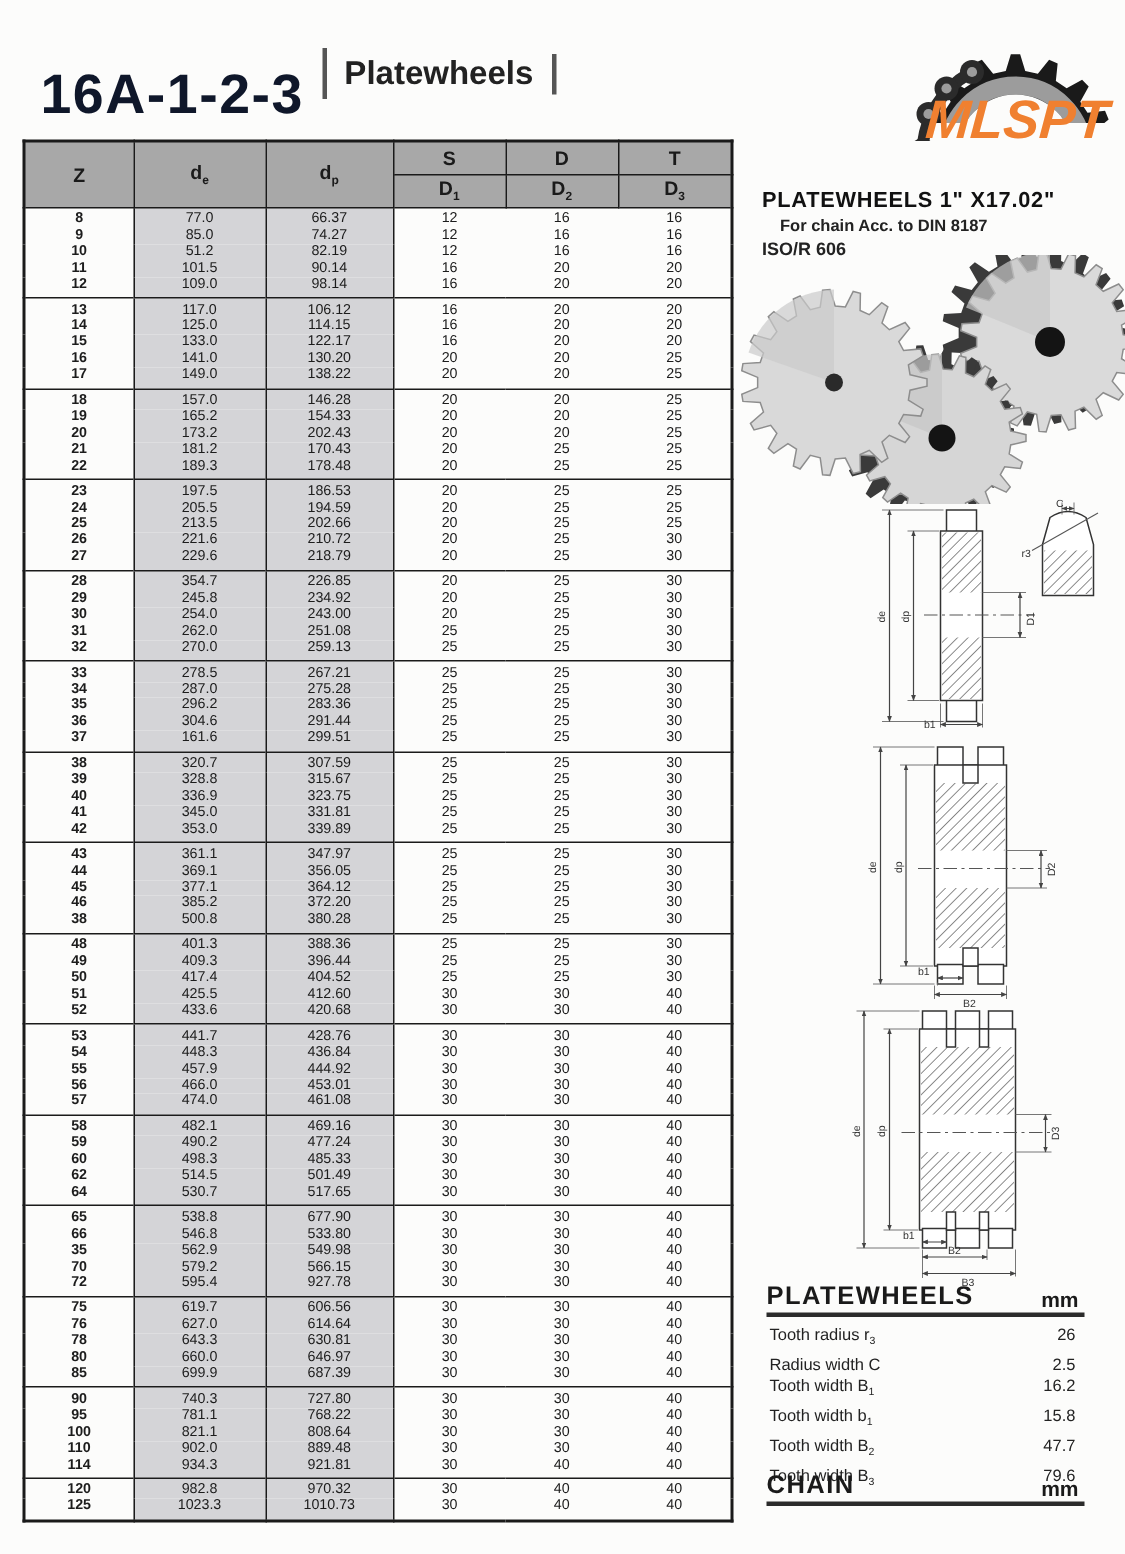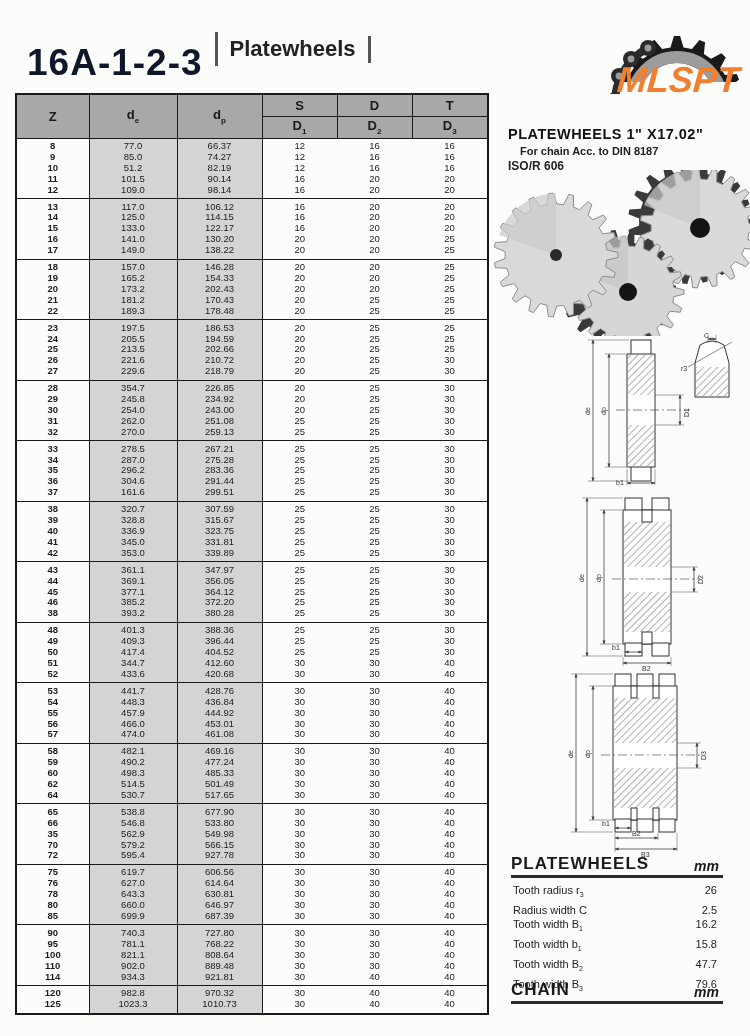--- a/index.html
+++ b/index.html
@@ -41,21 +41,21 @@
   #drw1 { left:532px; top:333px; width:213px; height:153px; }
   #drw2 { left:532px; top:492px; width:213px; height:180px; }
   #drw3 { left:527px; top:668px; width:222px; height:190px; }
 
   
   .spec { position:absolute; left:511px; width:212px; }
   #spec-pw { top:854px; }
   #spec-chain { top:948px;margin-top:32px; }
   .spec-head { display:flex; justify-content:space-between; align-items:flex-end; border-bottom:3px solid #2b2b2b; padding-bottom:1px; }
   .spec-title { font-size:17px; font-weight:bold; letter-spacing:1px; }
-  .spec-unit { font-size:14px; font-weight:bold; padding-right:4px;font-style:italic; }
+  .spec-unit { font-size:14px; font-weight:bold; padding-right:4px; }
   .spec-rows { margin-top:5px; }
   .spec-row { display:flex; justify-content:space-between; font-size:11px; line-height:14.6px; color:#222; }
   .spec-row .spec-label { padding-left:2px; }
   .spec-row sub { font-size:7px; }
   .spec-row .spec-value { padding-right:6px; }
 
   
   .dim { stroke:#444; stroke-width:0.8; fill:none; }
   .ext { stroke:#666; stroke-width:0.6; fill:none; }
   .outl { stroke:#333; stroke-width:1; fill:#fff; }
@@ -437,21 +437,21 @@
         <tr>
           <td class="col-z">46</td>
           <td class="col-de">385.2</td>
           <td class="col-dp">372.20</td>
           <td class="col-d1">25</td>
           <td class="col-d2">25</td>
           <td class="col-d3">30</td>
         </tr>
         <tr>
           <td class="col-z">38</td>
-          <td class="col-de">393.2</td>
+          <td class="col-de">500.8</td>
           <td class="col-dp">380.28</td>
           <td class="col-d1">25</td>
           <td class="col-d2">25</td>
           <td class="col-d3">30</td>
         </tr>
       </tbody>
       <tbody>
         <tr>
           <td class="col-z">48</td>
           <td class="col-de">401.3</td>
@@ -471,21 +471,21 @@
         <tr>
           <td class="col-z">50</td>
           <td class="col-de">417.4</td>
           <td class="col-dp">404.52</td>
           <td class="col-d1">25</td>
           <td class="col-d2">25</td>
           <td class="col-d3">30</td>
         </tr>
         <tr>
           <td class="col-z">51</td>
-          <td class="col-de">344.7</td>
+          <td class="col-de">425.5</td>
           <td class="col-dp">412.60</td>
           <td class="col-d1">30</td>
           <td class="col-d2">30</td>
           <td class="col-d3">40</td>
         </tr>
         <tr>
           <td class="col-z">52</td>
           <td class="col-de">433.6</td>
           <td class="col-dp">420.68</td>
           <td class="col-d1">30</td>

